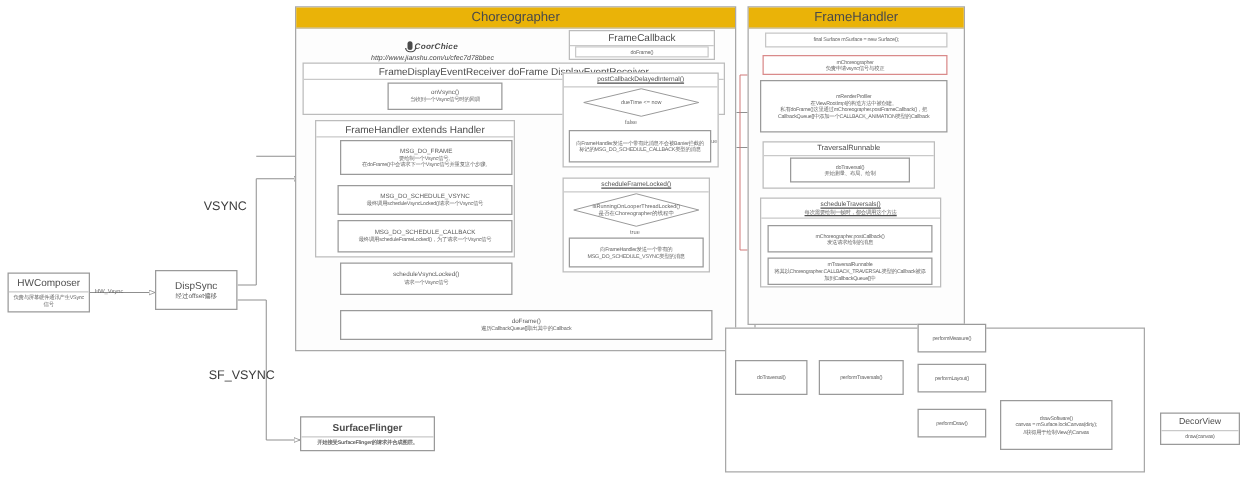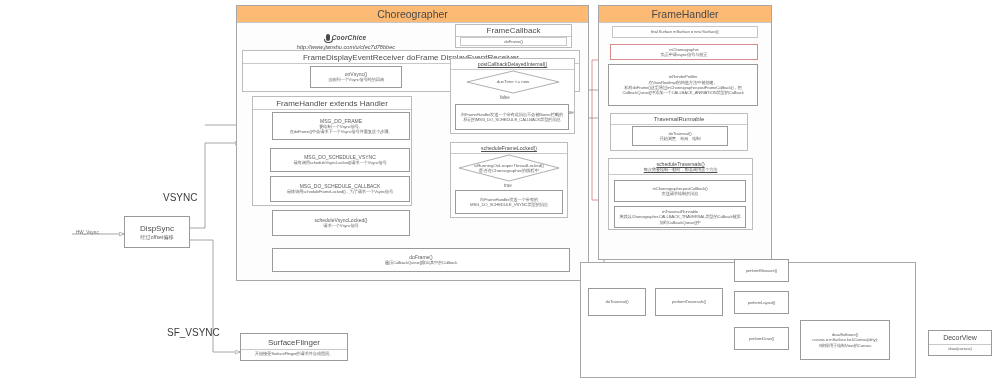--- a/index.html
+++ b/index.html
@@ -42,21 +42,21 @@
     background: #fdfdfd;
   }
   .group > .grp-title {
     position: absolute;
     left: 0; right: 0; top: 0;
     height: 15px;
     display: flex; align-items: center; justify-content: center;
     border-bottom: 1px solid #c7c7c7;
     font-size: 9px;
     color: #494949;
-    background: #fdba74;
+    background: #eab308;
   }
   .grp-title.big { height: 17px; font-size: 10.5px; }
   .inner-pane {
     position: absolute;
     border: 1px solid #bcbcbc;
     background: #ffffff;
   }
   .cls-head {
     position: absolute;
     left: 0; right: 0; top: 0;
@@ -68,21 +68,20 @@
   }
   .t-title { font-size: 8px; color: #4d4d4d; }
   .t-tiny { font-size: 4.3px; color: #676767; letter-spacing: -0.2px; }
   .t-mini { font-size: 5.2px; color: #5e5e5e; }
   .t-mono { font-size: 5px; color: #5a5a5a; }
   .label {
     position: absolute;
     font-size: 10px;
     color: #3b3b3b;
     white-space: nowrap;
-    margin-top: 32px;
   }
   .edge-label {
     position: absolute;
     font-size: 4.6px;
     color: #6a6a6a;
     white-space: nowrap;
   }
   .underline { text-decoration: underline; }
   .red-border { border: 1px solid #d98a8a; }
   .diamond {
@@ -191,31 +190,36 @@
     </g>
     <g stroke="#d07878" stroke-width="0.8" fill="none">
 
       <path d="M592,96 L592,60 L610,60"></path>
       <path d="M592,96 L592,200 L612,200"></path>
       <path d="M604,268 L604,296" marker-end="url(#ahr)"></path>
       <path d="M418,165 L430,165"></path>
     </g>
   </svg>
 
+  <div class="box" style="left:6px; top:218px; width:66px; height:32px;">
+    <div class="t-title">HWComposer</div>
+    <div style="width:100%;height:1px;background:#c9c9c9;margin:1px 0;"></div>
+    <div class="t-tiny" style="padding:0 2px;">负责与屏幕硬件通讯产生VSync信号</div>
+  </div>
   <div class="edge-label" style="left:76px; top:230px;">HW_Vsync</div>
 
   <div class="box" style="left:124px; top:216px; width:66px; height:32px;">
     <div class="t-title">DispSync</div>
     <div class="t-mini">经过offset偏移</div>
   </div>
 
   <div class="label" style="left:163px; top:160px;">VSYNC</div>
   <div class="label" style="left:167px; top:295px;">SF_VSYNC</div>
 
-  <div class="box" style="left:240px; top:333px; width:108px; height:28px;">
+  <div class="box" style="left:240px; top:333px; width:108px; height:28px;font-weight:bold;">
     <div class="t-title">SurfaceFlinger</div>
     <div style="width:100%;height:1px;background:#c9c9c9;margin:1px 0;"></div>
     <div class="t-tiny" style="padding:0 4px;">开始接受SurfaceFlinger的请求并合成图层。</div>
   </div>
 
   <div class="group" style="left:236px; top:5px; width:353px; height:276px;">
     <div class="grp-title big">Choreographer</div>
   </div>
 
   <div class="wm" style="left:255px; top:26px; width:182px;">

